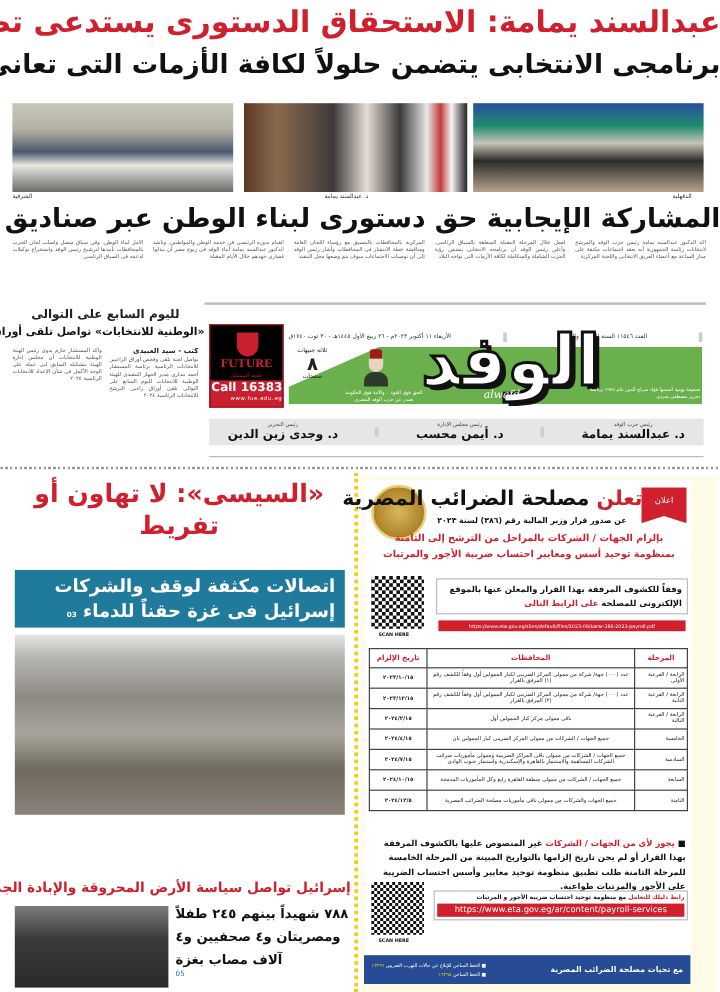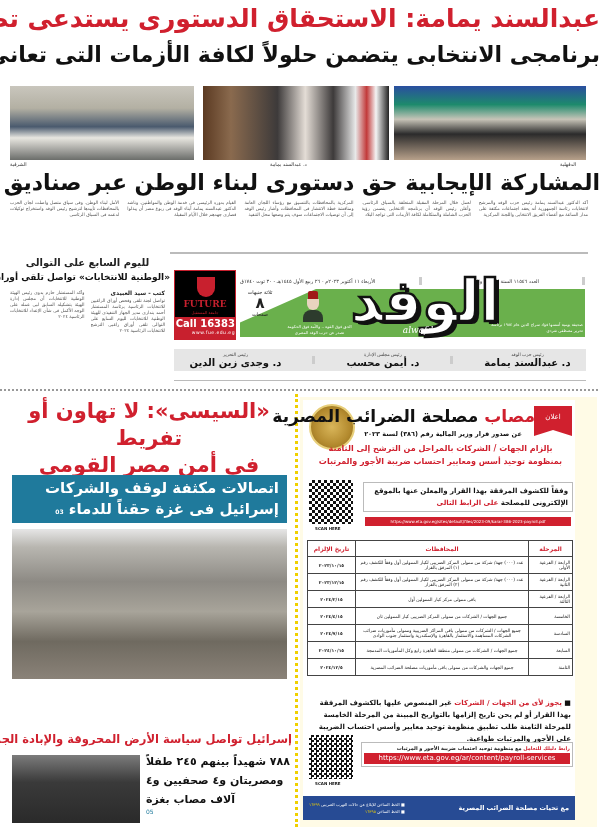--- a/index.html
+++ b/index.html
@@ -172,21 +172,20 @@
   <div class="ed">
     <span class="role">رئيس التحرير</span>
     <span class="name">د. وجدى زين الدين</span>
   </div>
 </div>
 <div class="abs rule2"></div>
 <div class="abs rule3"></div>
 
 <div class="abs sisi-title">
   <div>«السيسى»: لا تهاون أو تفريط</div>
-  <div>فى أمن مصر القومى</div>
 </div>
 
 <div class="abs gaza-box">
   <div>اتصالات مكثفة لوقف والشركات</div>
   <div><span>إسرائيل فى غزة حقناً للدماء</span> <span class="pgref">03</span></div>
 </div>
 <div class="abs gaza-photo"></div>
 
 <div class="abs israel-title">إسرائيل تواصل سياسة الأرض المحروقة والإبادة الجماعية للفلسطينيين</div>
 <div class="abs woman-photo"></div>
@@ -196,21 +195,21 @@
   <div>آلاف مصاب بغزة</div>
 </div>
 <div class="abs pgref2">05</div>
 
 <div class="abs yellow-border"></div>
 <div class="abs tax-ad">
   <div class="tax-inner">
     <div class="seal"></div>
     <div class="ad-badge">اعلان</div>
     <div class="tax-title">
-      <span class="red">مصاب</span>
+      <span class="red">تعلن</span>
       <span>مصلحة الضرائب المصرية</span>
     </div>
     <div class="tax-sub">عن صدور قرار وزير المالية رقم (٣٨٦) لسنة ٢٠٢٣</div>
     <div class="tax-red">
       <div>بإلزام الجهات / الشركات بالمراحل من الترشح إلى الثامنة</div>
       <div>بمنظومة توحيد أسس ومعايير احتساب ضريبة الأجور والمرتبات</div>
     </div>
     <div class="qr qr1"></div>
     <div class="scan" style="left:12px;top:126px;">SCAN HERE</div>
     <div class="kashf">

